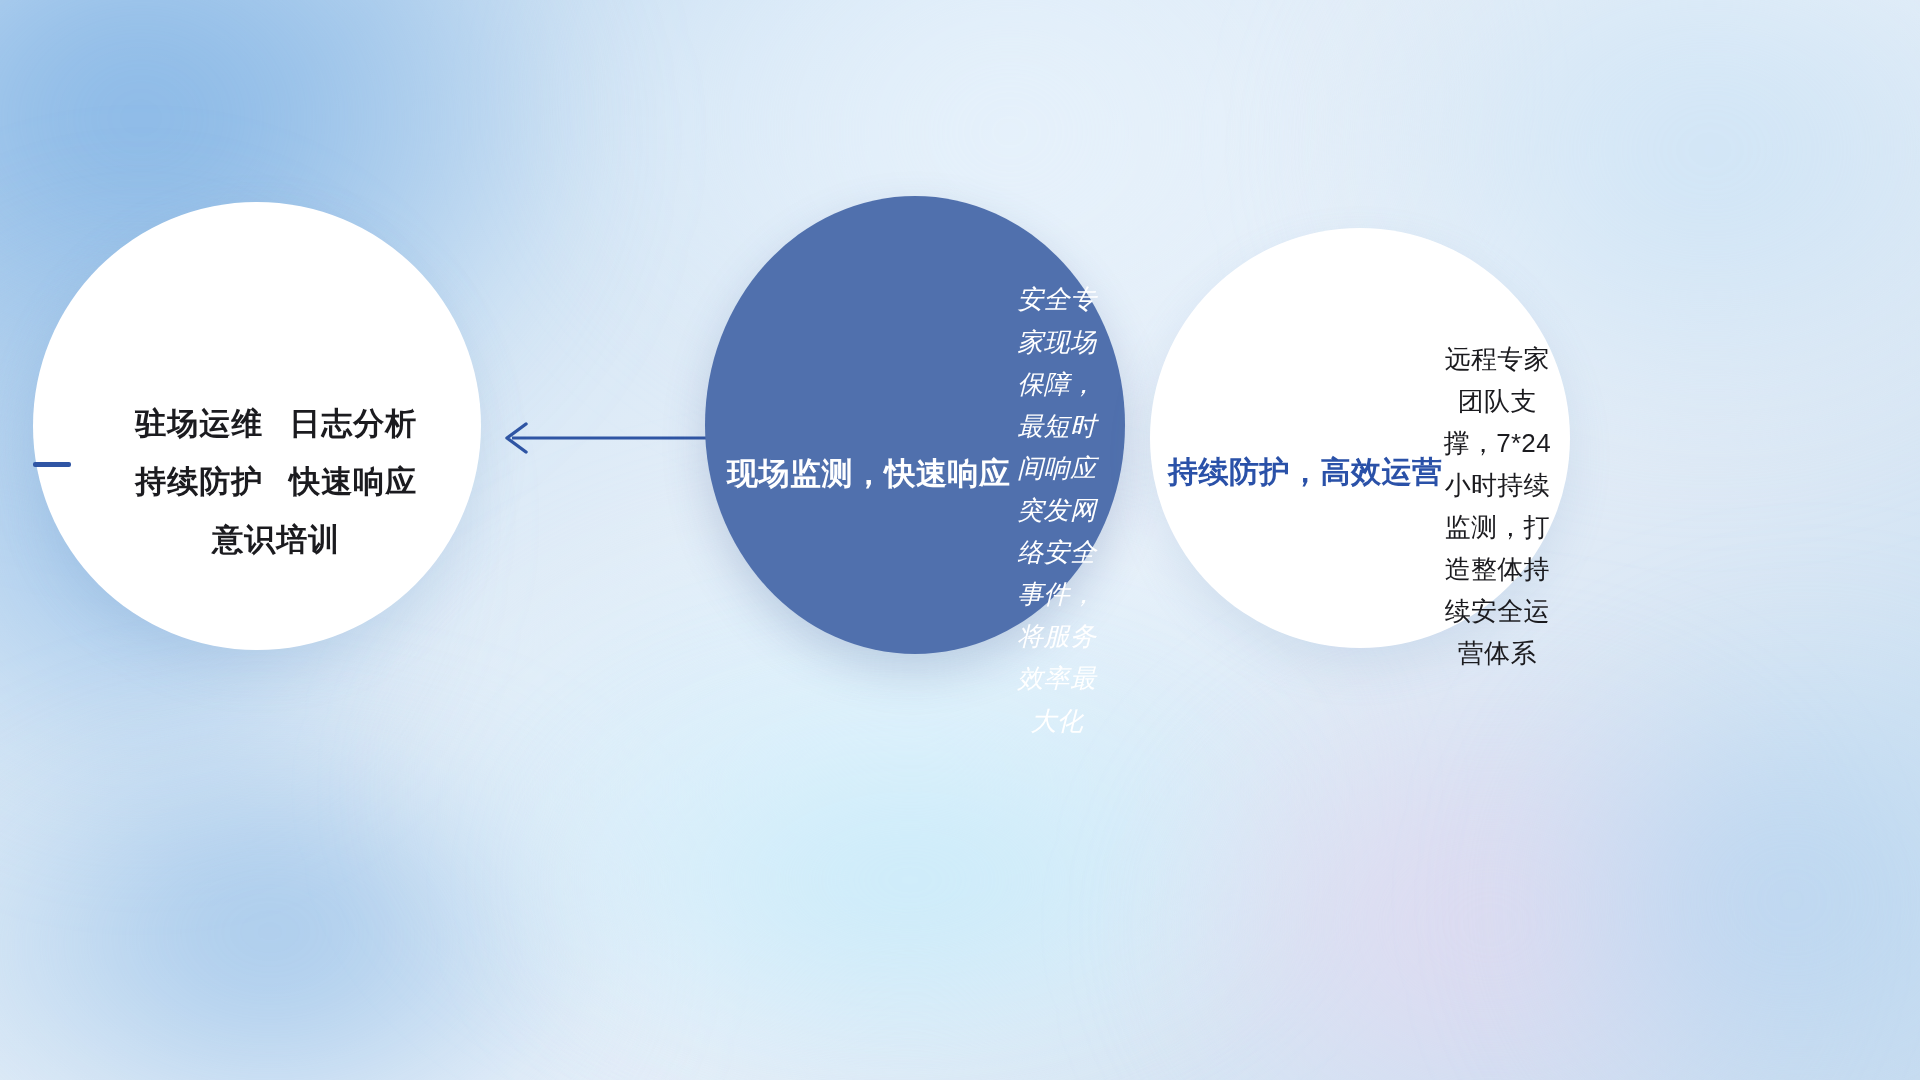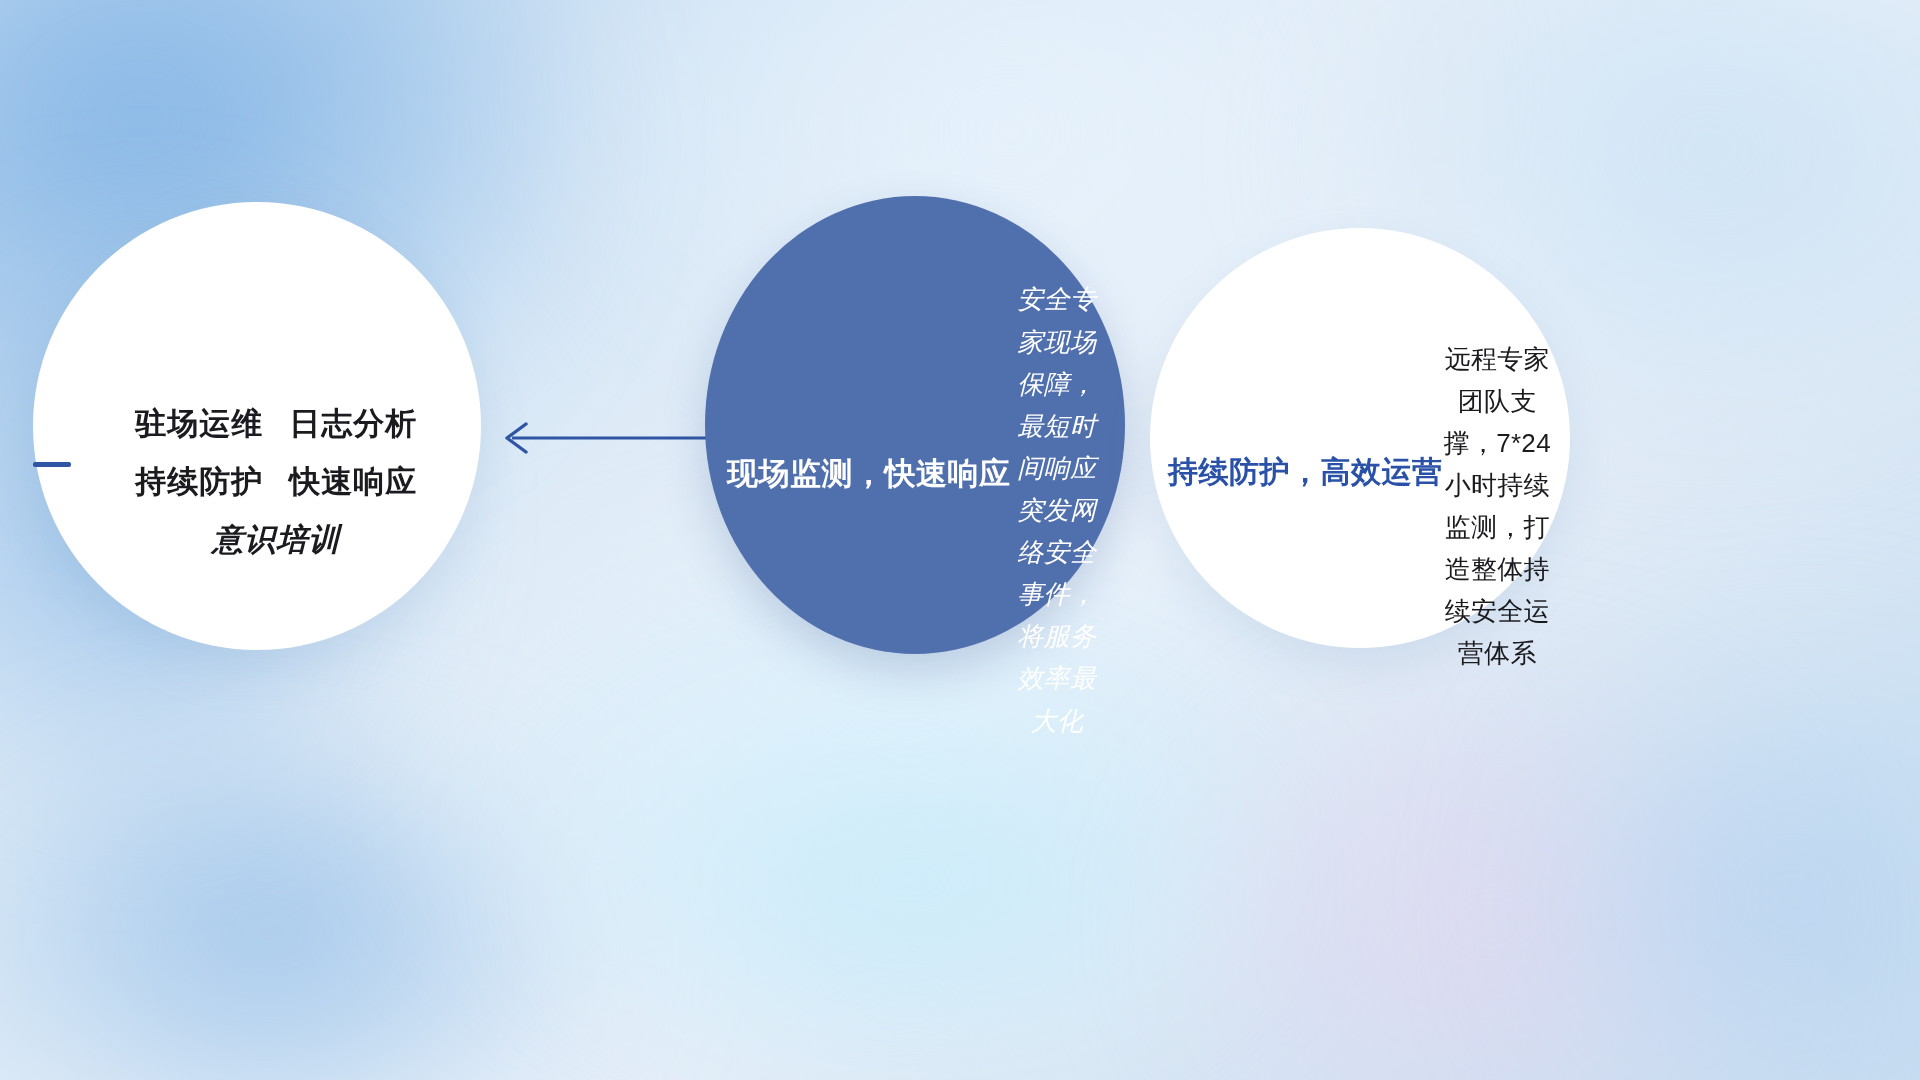--- a/index.html
+++ b/index.html
@@ -125,21 +125,21 @@
   }
   .left-line {
     color: #1b1b1f;
     font-weight: 700;
     font-size: 31px;
     letter-spacing: 1px;
     line-height: 1.0;
     margin: 0 0 27px 0;
     white-space: nowrap;
   }
-  .left-line:last-child { margin-bottom: 0; font-style: italic; }
+  .left-line:last-child { margin-bottom: 0; }
   .left-line .gap { display: inline-block; width: 26px; }
 
   .bubble-mid {
     left: 705px;
     top: 196px;
     width: 420px;
     height: 458px;
     background: #5070ad;
     box-shadow: 0 18px 44px rgba(58,88,146,0.22);
     justify-content: flex-start;

